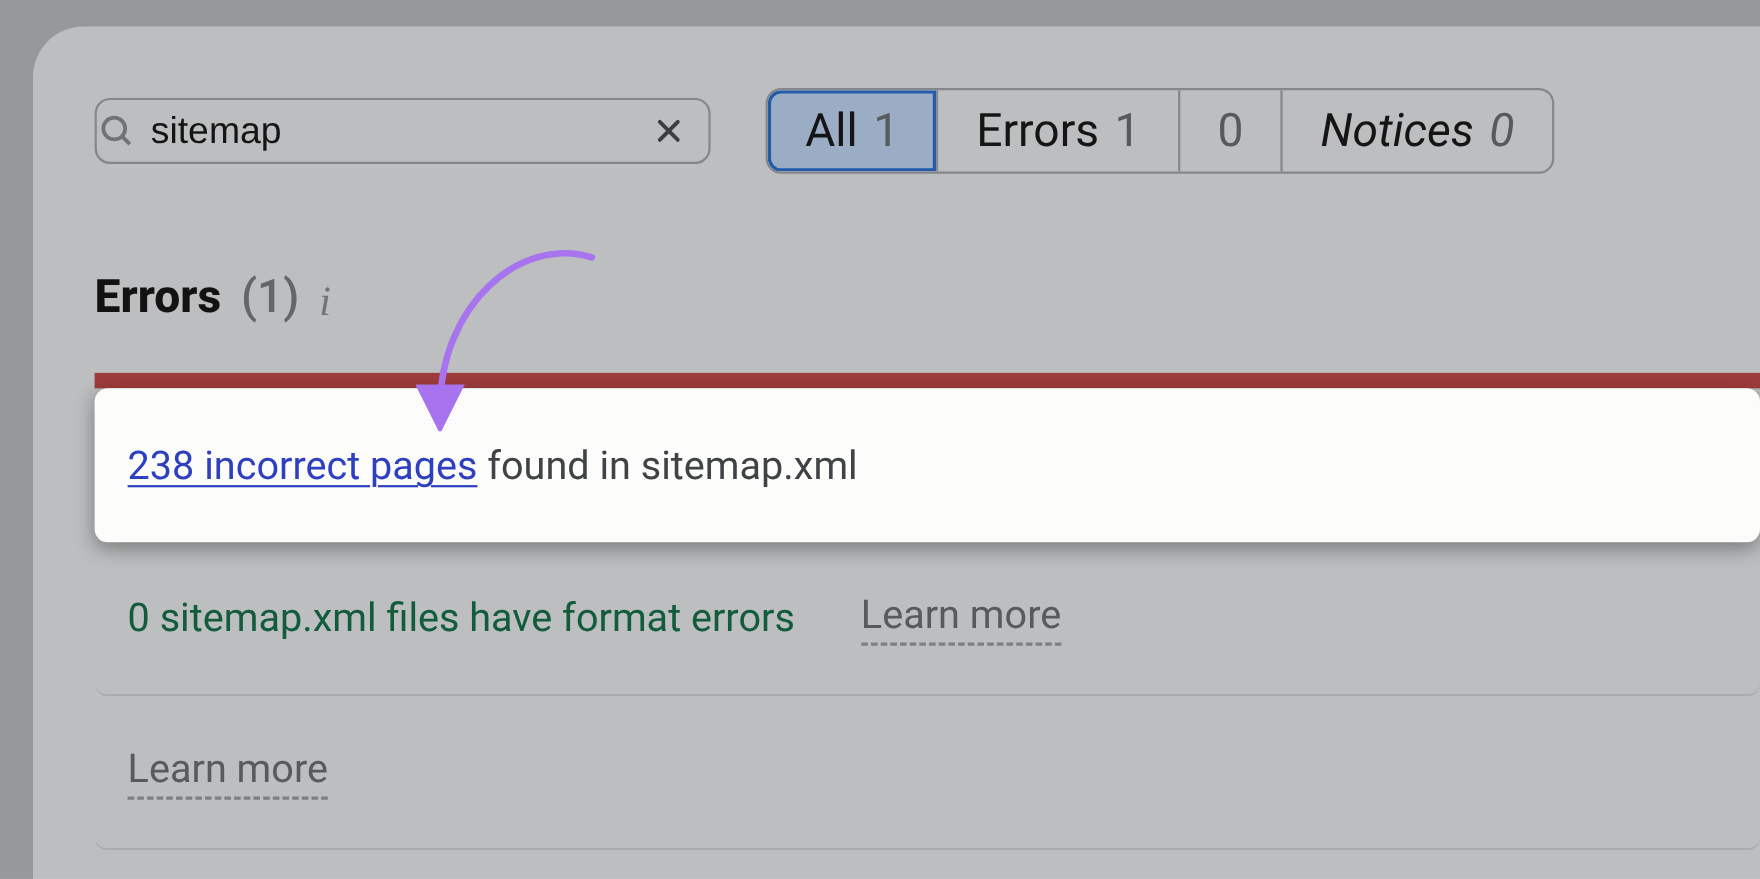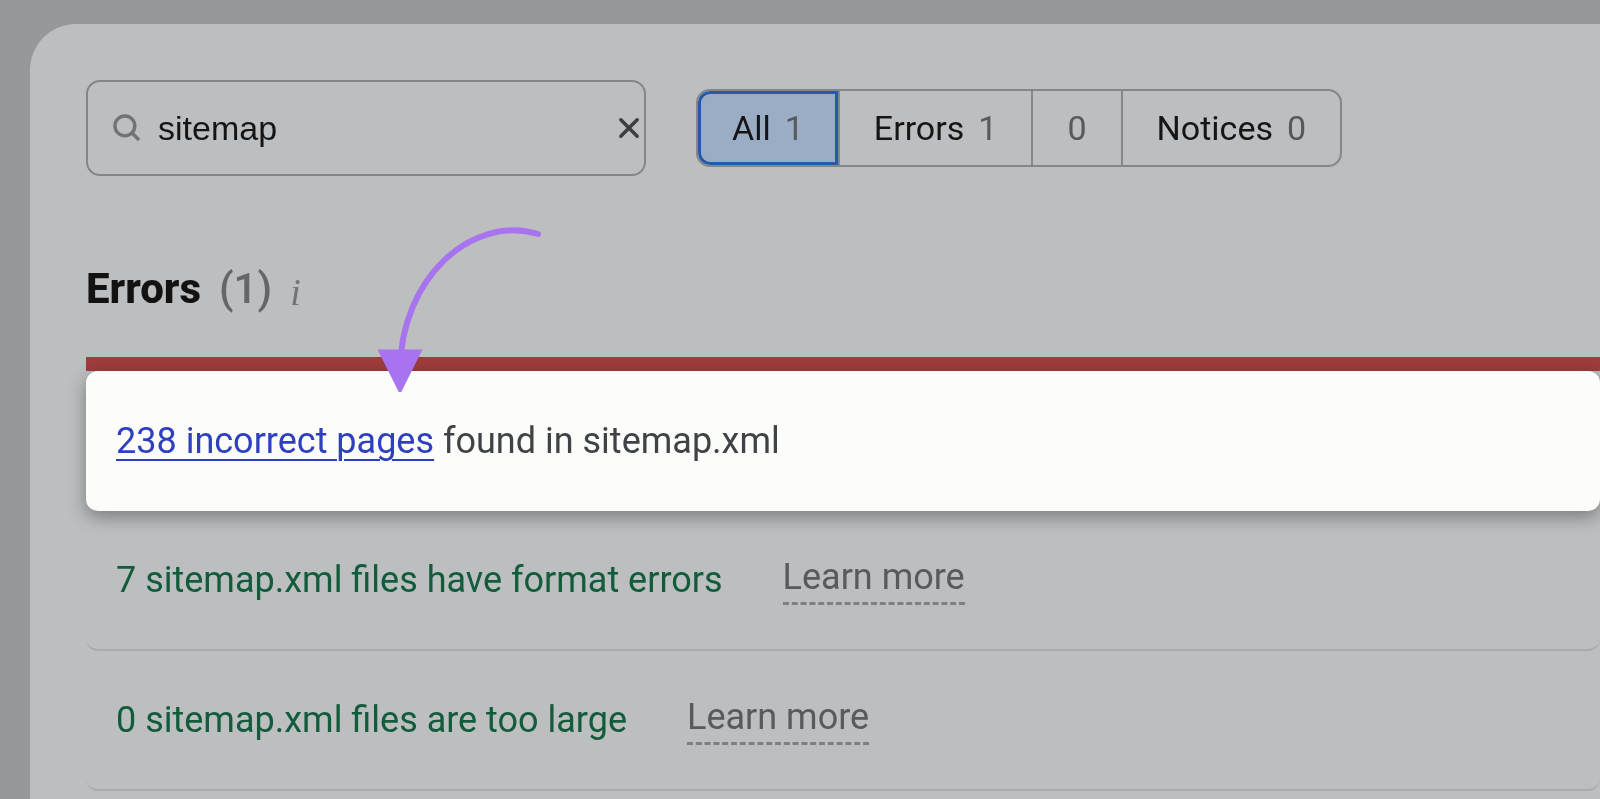--- a/index.html
+++ b/index.html
@@ -25,27 +25,28 @@
     bottom: 0;
     background: #e6e8ea;
     border-top-left-radius: 46px;
     padding: 56px 0 0 56px;
   }
 
   
   .top-row { display: flex; align-items: center; gap: 50px; }
   .search-box {
     width: 560px;
-    height: 96px;
+    height: 60px;
     border: 2px solid #a1a4a8;
     border-radius: 14px;
     display: flex;
     align-items: center;
     padding: 0 22px;
     background: transparent;
+    justify-content: flex-end;
   }
   .search-icon svg { width: 34px; height: 34px; display: block; }
   .search-input {
     flex: 1;
     border: none;
     background: transparent;
     font-size: 34px;
     color: #1a1a1a;
     padding: 0 14px;
     outline: none;
@@ -57,27 +58,27 @@
     height: 78px;
     border: 2px solid #a1a4a8;
     border-radius: 14px;
     overflow: hidden;
   }
   .filter {
     display: flex;
     align-items: center;
     justify-content: center;
     padding: 0 34px;
-    font-size: 34px;
+    font-size: 42px;
     color: #1a1a1a;
     border-right: 2px solid #a1a4a8;
     gap: 14px;
     background: transparent;
   }
-  .filter:last-child { border-right: none; }
+  .filter:last-child { border-right: none; font-style: italic; }
   .filter .count { color: #6b6e72; }
   .filter.active {
     background: #bdd4f0;
     box-shadow: inset 0 0 0 3px #2b6fcf;
     border-radius: 12px 0 0 12px;
   }
 
   
   .section-header {
     display: flex;
@@ -193,26 +194,25 @@
 
   <div class="rows">
 
     <div class="issue-row highlight">
       <span class="issue-text">
         <span class="issue-link">238 incorrect pages</span><span> found in sitemap.xml</span>
       </span>
     </div>
 
     <div class="issue-row">
-      <span class="issue-text green">7 sitemap.xml files have format errors</span>
+      <span class="issue-text green">0 sitemap.xml files have format errors</span>
       <span class="help-link">Learn more</span>
     </div>
 
     <div class="issue-row">
-      <span class="issue-text green">0 sitemap.xml files are too large</span>
       <span class="help-link">Learn more</span>
     </div>
 
   </div>
 
 </div>
 
 <svg class="arrow" width="180" height="170" viewBox="0 0 180 170">
   <defs>
     <marker id="ah" viewBox="0 0 12 12" refX="6" refY="6" markerWidth="9" markerHeight="9" orient="auto-start-reverse">

